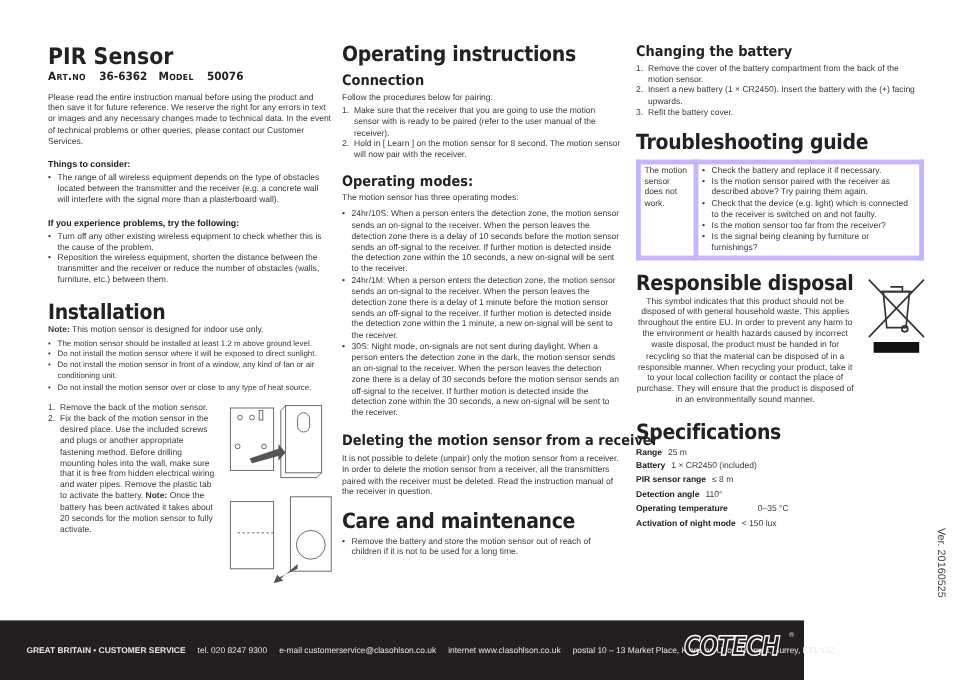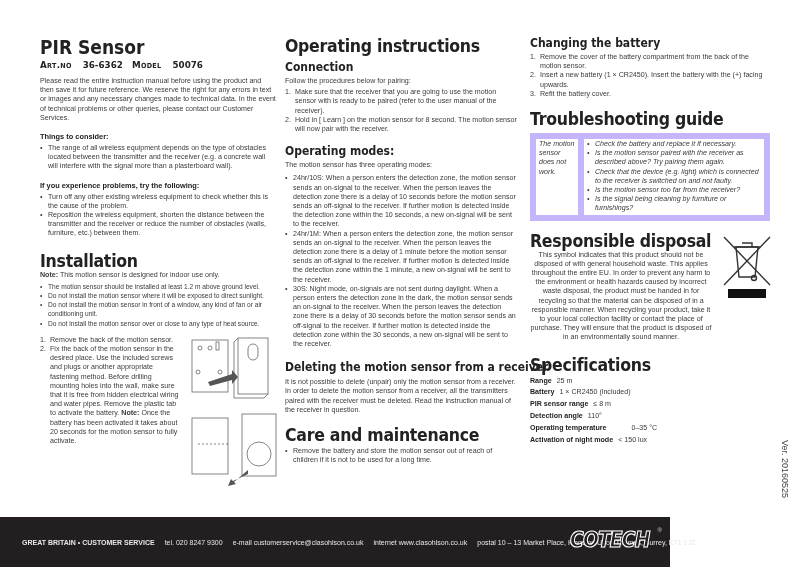--- a/index.html
+++ b/index.html
@@ -21,21 +21,21 @@
   ul li { position: relative; padding-left: 8px; }
   ul li::before { content: "•"; position: absolute; left: 0; top: 0; }
   ol { list-style: none; }
   ol li { position: relative; padding-left: 10px; }
   ol li .num { position: absolute; left: 0; }
   .compact li { font-size: 6.6px; }
   .inst-wrap { position: relative; margin-top: 8px; }
   .inst-text { width: 142px; }
   .illus { position: absolute; left: 148px; top: 0; width: 92px; height: 150px; }
   table.trouble { border-collapse: collapse; width: 240px; margin-top: 4px; }
-  table.trouble td { border: 6px solid #c4b5fd; vertical-align: top; padding: 1px 3px; font-style: italic; }
+  table.trouble td { border: 4px solid #c4b5fd; vertical-align: top; padding: 1px 3px; }
   table.trouble td.left { width: 48px; }
   .disposal { position: relative; }
   .disposal p { width: 182px; text-align: center; }
   .bin { position: absolute; left: 192px; top: 4px; width: 50px; height: 64px; }
   .spec-row { font-size: 7.1px; line-height: 11.8px; color: #3a3a3a; }
   .spec-row b { color: #222; margin-right: 3px; }
   .version { position: absolute; left: 776px; top: 440px; font-size: 9px; color: #444; transform: rotate(90deg); transform-origin: left top; white-space: nowrap; left: 790px; }
   .footer { position: absolute; left: 0; top: 517px; width: 670px; height: 50px; background: #231f20; color: #e8e8e8; font-size: 7px; display: flex; align-items: center; padding-left: 22px; white-space: nowrap; }
   .footer b { font-weight: bold; margin-right: 10px; }
   .footer span.f { margin-right: 10px; }

